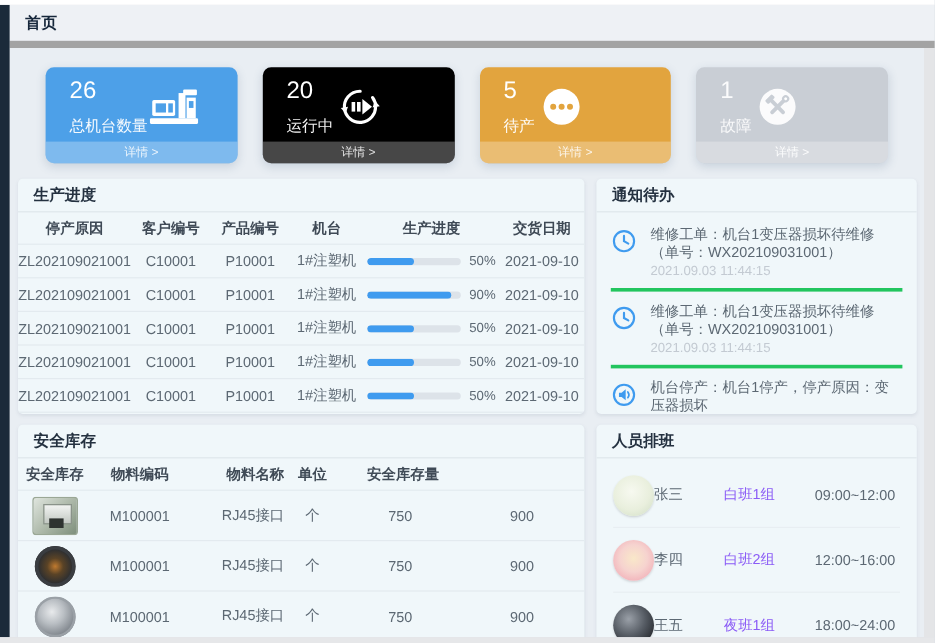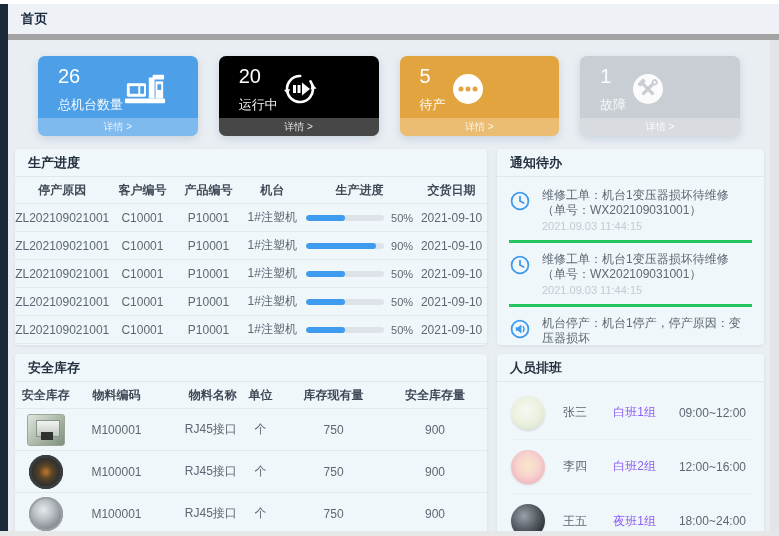--- a/index.html
+++ b/index.html
@@ -89,21 +89,21 @@
   .notice-time { font-size:11px; color:#c3cad2; margin-top:2px; }
 
   
   .sched-list { padding:4px 14px 0 14px; }
   .sched-row { display:flex; align-items:center; height:54px; border-bottom:1px solid #e8eef2; }
   .sched-row:last-child { border-bottom:none; }
   .avatar { width:34px; height:34px; border-radius:50%; flex:0 0 34px; box-shadow:0 1px 2px rgba(0,0,0,.15); }
   .avatar-1 { background:radial-gradient(circle at 45% 40%, #f7f9f0 0%, #e9efdd 55%, #cfdcc4 100%); }
   .avatar-2 { background:radial-gradient(circle at 50% 45%, #f9e8c9 0%, #f6d3cf 45%, #ef9fae 100%); }
   .avatar-3 { background:radial-gradient(circle at 38% 35%, #9aa0a8 0%, #565c64 45%, #23262b 85%); }
-  .sched-name { font-size:12px; color:#5c6873; width:66px; margin-left:18px; }
+  .sched-name { font-size:12px; color:#5c6873; width:66px; }
   .sched-shift { font-size:12px; color:#8b5cf6; width:86px; }
   .sched-time { font-size:12px; color:#5c6873; margin-left:auto; padding-right:4px; }
 </style>
 </head>
 <body>
 
 <div class="top-edge"></div>
 <div class="left-rail"></div>
 <div class="bottom-edge"></div>
 <div class="scroll-track"></div>
@@ -350,21 +350,20 @@
       </div>
     </div>
 
     <div class="panel panel-bottom inv">
       <div class="panel-title">安全库存</div>
       <div class="trow thead">
         <div class="cell i-img">安全库存</div>
         <div class="cell i-code">物料编码</div>
         <div class="cell i-name">物料名称</div>
         <div class="cell i-unit">单位</div>
-        <div class="cell i-stock">库存现有量</div>
         <div class="cell i-safe">安全库存量</div>
       </div>
 
       <div class="trow tbody-row">
         <div class="cell i-img">
             <div class="thumb thumb-rj45"></div>
           </div>
         <div class="cell i-code">M100001</div>
         <div class="cell i-name">RJ45接口</div>
         <div class="cell i-unit">个</div>

